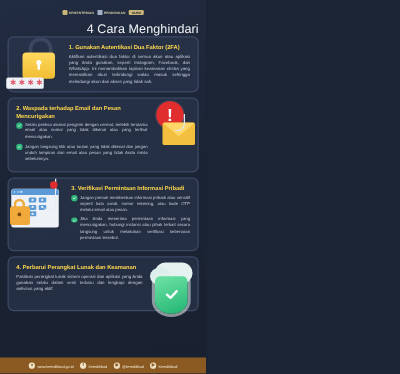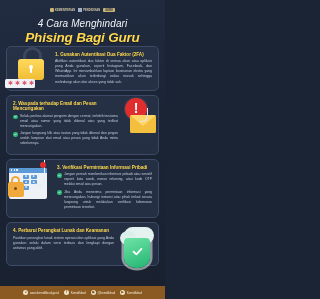--- a/index.html
+++ b/index.html
@@ -32,21 +32,21 @@
     width: 4px; height: 4px; border-radius: 1px;
     background: #c9b477;
   }
   .logo-mark.sq { background: #9fb0c8; border-radius: 0; }
   .logo-pill {
     background: #cbb679; color: #1b2435;
     padding: 0.5px 2px; border-radius: 1px;
     font-size: 2.6px; font-weight: bold;
   }
 
-  .title-wrap { text-align: center; margin-top: 6px; padding: 0 6px; font-style: italic; }
+  .title-wrap { text-align: right; margin-top: 6px; padding: 0 6px; }
   .subtitle {
     color: #f2f4f8; font-size: 10px; font-weight: 400;
     letter-spacing: .1px; line-height: 1.1;
   }
   .maintitle {
     color: #ffd84d; font-size: 13.5px; font-weight: bold;
     letter-spacing: -.2px; line-height: 1.15; margin-top: 1px;
     text-shadow: 0 1px 1px rgba(0,0,0,.35);
   }
 
@@ -256,21 +256,20 @@
     </span>
     <span class="logo-chip">
       <span class="logo-mark sq"></span>
       <span>PENDIDIKAN</span>
     </span>
     <span class="logo-pill">GURU</span>
   </div>
 
   <div class="title-wrap">
     <div class="subtitle">4 Cara Menghindari</div>
-    <div class="maintitle">Phising Bagi Guru</div>
   </div>
 
   <div class="card card-1">
     <div class="art art-lock">
       <span class="lock-ghost"></span>
       <span class="lock-body"></span>
       <span class="lock-kh"></span>
       <span class="lock-ks"></span>
       <span class="pw-field">
         <span class="pw-star">✱</span>

